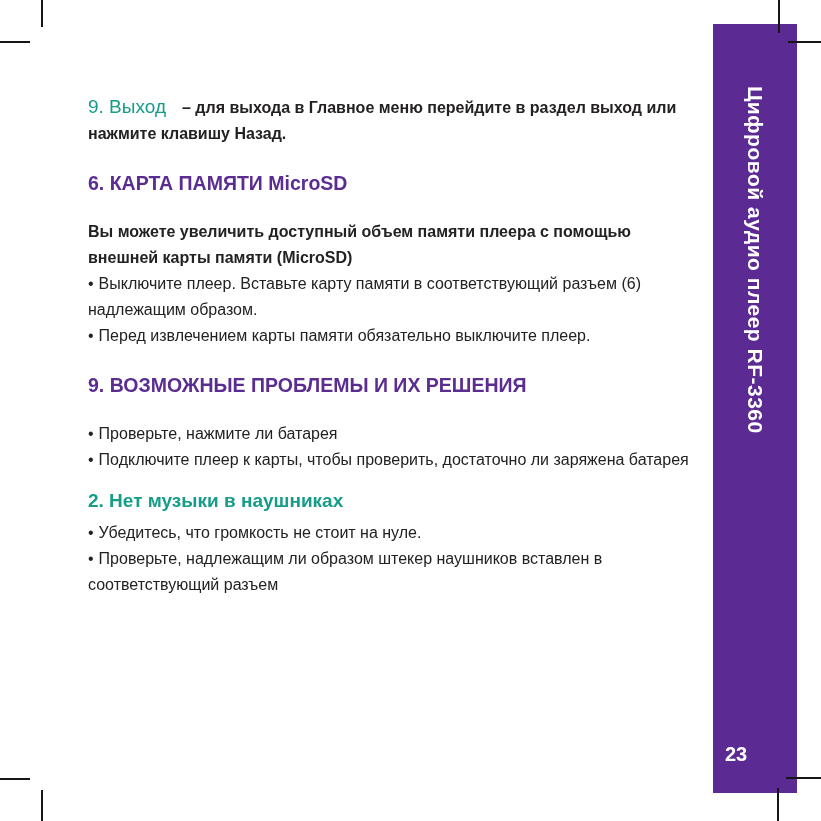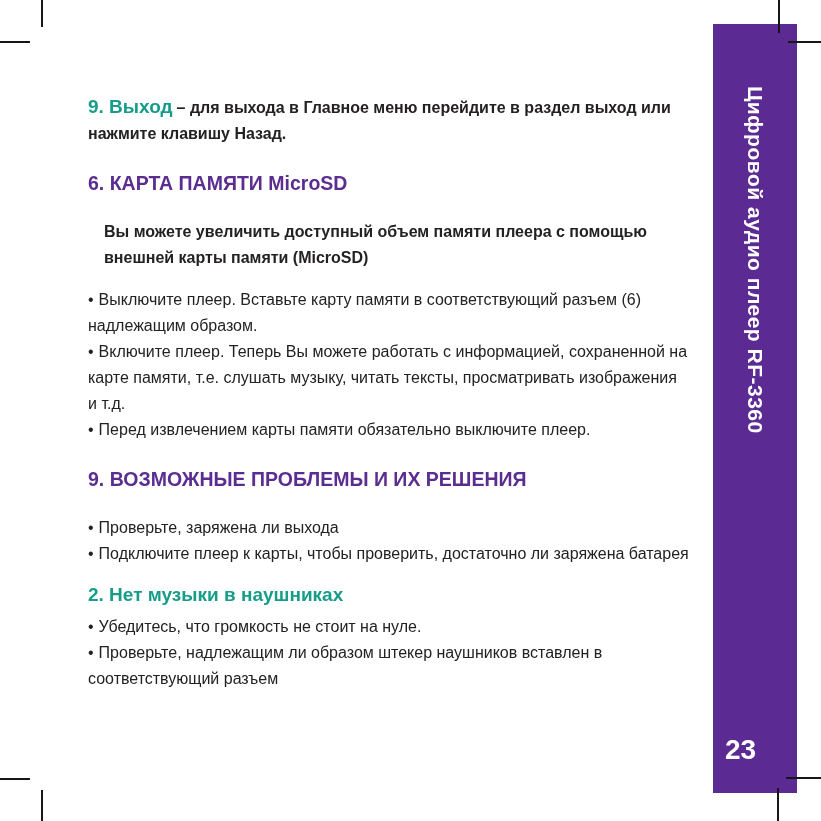--- a/index.html
+++ b/index.html
@@ -20,43 +20,43 @@
     width: 602px;
   }
   .block-lead {
     font-size: 16px; line-height: 26px;
     font-weight: bold;
     margin: 0 0 18px 0;
   }
   .lead-accent {
     color: var(--teal, #169d89);
     font-size: 19px;
-    font-weight: bold;
-    margin-right: 4px;
+    font-weight: normal;
+    margin-right: 16px;
   }
   .section-heading {
     color: var(--purple, #5b2d90);
     font-size: 19.5px; line-height: 24px;
     font-weight: bold;
     margin: 24px 0 24px 0;
   }
   .subsection-heading {
     color: var(--teal, #169d89);
     font-size: 19px; line-height: 23px;
     font-weight: bold;
     margin: 16px 0 8px 0;
   }
   .paragraph, .bullet-item {
     font-size: 16px; line-height: 26px;
     margin: 0;
   }
   .paragraph-bold {
     font-size: 16px; line-height: 26px;
     font-weight: bold;
-    margin: 16px;
+    margin: 0;
   }
   .bullet-marker { margin-right: 5px; }
 
   
   .sidebar {
     position: absolute;
     left: 713px; top: 24px;
     width: 84px; height: 769px;
     background: var(--sidebar, #5b2a92);
   }
@@ -68,21 +68,21 @@
     color: #ffffff;
     font-size: 21px;
     font-weight: bold;
     letter-spacing: 0.5px;
     white-space: nowrap;
   }
   .page-number {
     position: absolute;
     left: 12px; bottom: 27px;
     color: #ffffff;
-    font-size: 28px;
+    font-size: 20px;
     font-weight: bold;
   }
 
   
   .crop { position: absolute; background: #161616; z-index: 5; }
   .crop.tl-v { left: 41px;  top: 0;     width: 2px;  height: 27px; }
   .crop.tl-h { left: 0;     top: 41px;  width: 30px; height: 2px; }
   .crop.tr-v { left: 778px; top: 0;     width: 2px;  height: 33px; }
   .crop.tr-h { left: 788px; top: 41px;  width: 33px; height: 2px; }
   .crop.bl-h { left: 0;     top: 778px; width: 30px; height: 2px; }
@@ -102,24 +102,23 @@
   <div class="crop bl-h"></div>
   <div class="crop bl-v"></div>
   <div class="crop br-h"></div>
   <div class="crop br-v"></div>
 
   <div class="content">
       <div class="block-lead"><span class="lead-accent">9. Выход</span><span>– для выхода в Главное меню перейдите в раздел выход или нажмите клавишу Назад.</span></div>
       <div class="section-heading">6. КАРТА ПАМЯТИ MicroSD</div>
       <div class="paragraph-bold">Вы можете увеличить доступный объем памяти плеера с помощью внешней карты памяти (MicroSD)</div>
       <div class="bullet-item"><span class="bullet-marker">•</span><span>Выключите плеер. Вставьте карту памяти в соответствующий разъем (6) надлежащим образом.</span></div>
-      <div class="bullet-item"><span class="bullet-marker">•</span><span>Включите плеер. Теперь Вы можете работать с информацией, сохраненной на карте памяти, т.е. слушать музыку, читать тексты, просматривать изображения и т.д.</span></div>
       <div class="bullet-item"><span class="bullet-marker">•</span><span>Перед извлечением карты памяти обязательно выключите плеер.</span></div>
       <div class="section-heading">9. ВОЗМОЖНЫЕ ПРОБЛЕМЫ И ИХ РЕШЕНИЯ</div>
-      <div class="bullet-item"><span class="bullet-marker">•</span><span>Проверьте, заряжена ли выхода</span></div>
+      <div class="bullet-item"><span class="bullet-marker">•</span><span>Проверьте, нажмите ли батарея</span></div>
       <div class="bullet-item"><span class="bullet-marker">•</span><span>Подключите плеер к карты, чтобы проверить, достаточно ли заряжена батарея</span></div>
       <div class="subsection-heading">2. Нет музыки в наушниках</div>
       <div class="bullet-item"><span class="bullet-marker">•</span><span>Убедитесь, что громкость не стоит на нуле.</span></div>
       <div class="bullet-item"><span class="bullet-marker">•</span><span>Проверьте, надлежащим ли образом штекер наушников вставлен в соответствующий разъем</span></div>
     </div>
 
   <div class="sidebar">
     <div class="sidebar-title">Цифровой аудио плеер RF-3360</div>
     <div class="page-number">23</div>
   </div>

